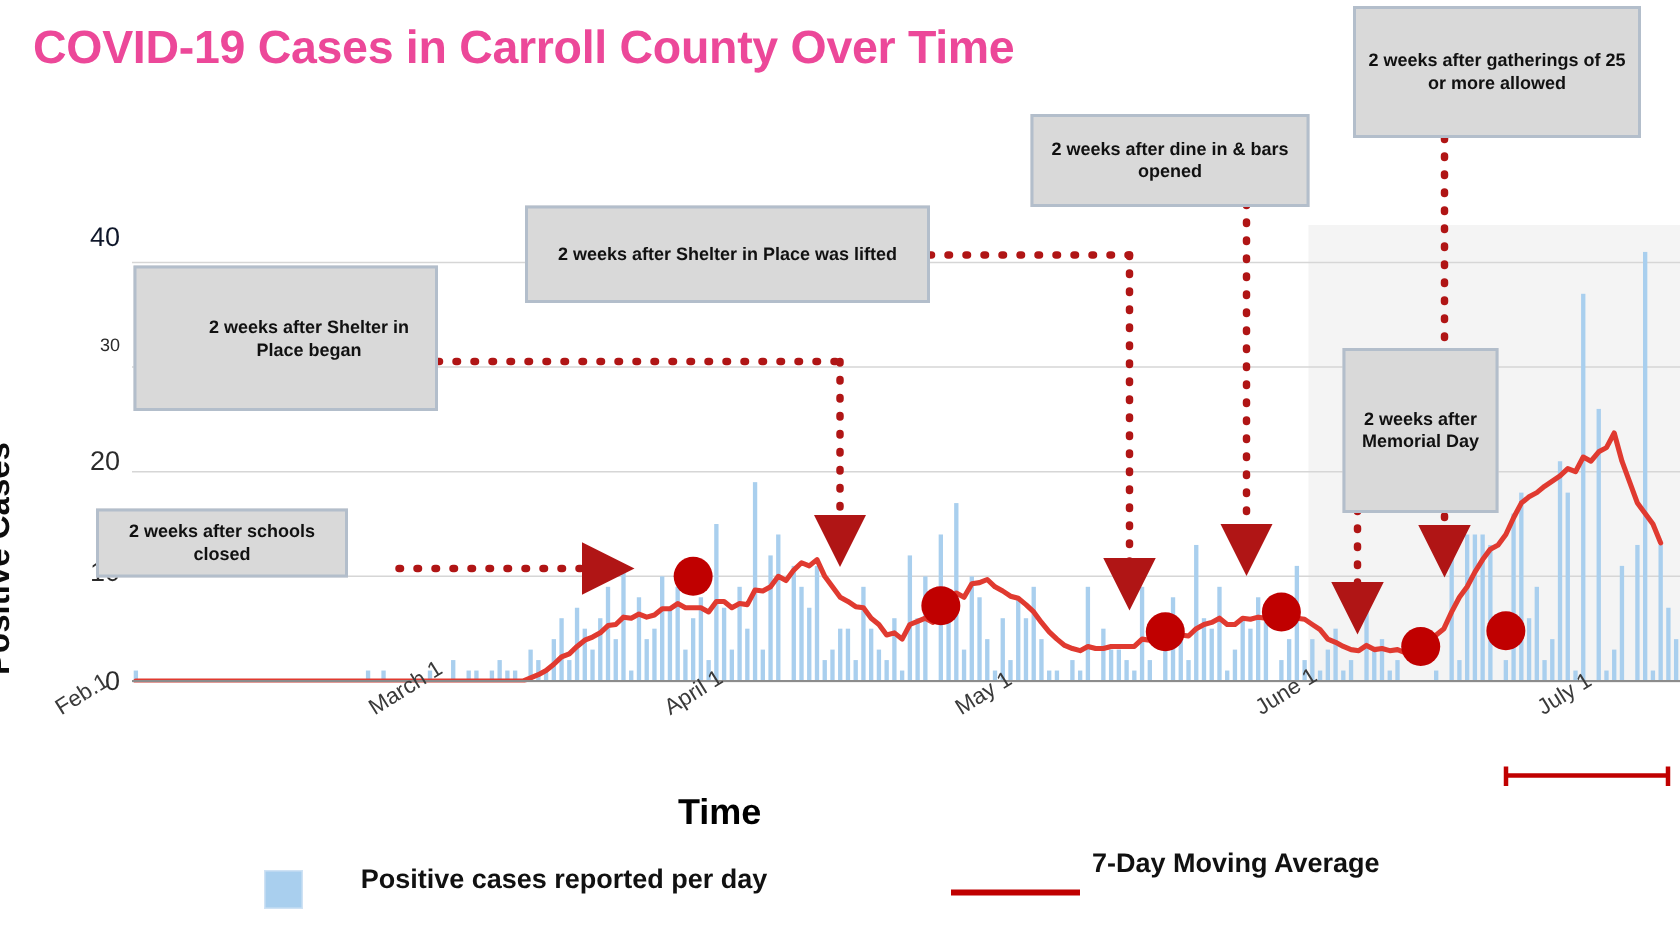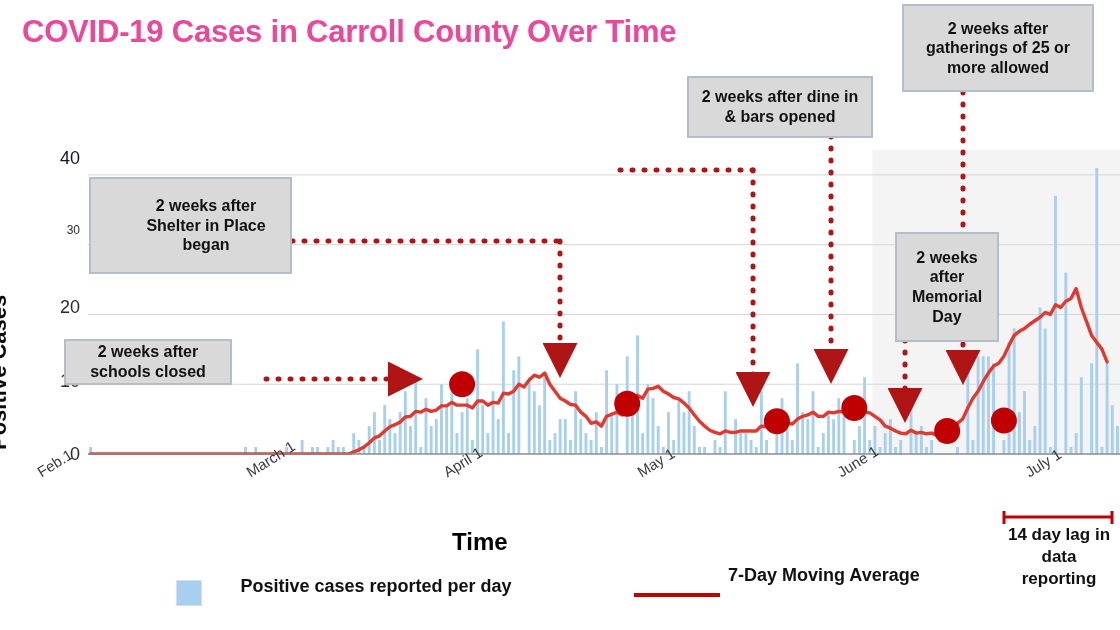--- a/index.html
+++ b/index.html
@@ -35,21 +35,21 @@
     transform:rotate(-32deg); transform-origin:0 0; white-space:nowrap;
   }
   .xlabel {
     position:absolute; font-size:24px; font-weight:bold; color:#000000;
     white-space:nowrap;
   }
 
   
   .callout {
     position:absolute; background:#d9d9d9; border:2px solid #b3becb;
-    color:#111; font-weight:bold; font-size:16px; line-height:1.22;
+    color:#111; font-weight:bold; font-size:12px; line-height:1.22;
     text-align:center; display:flex; align-items:center;
     justify-content:center; padding:5px 8px;
   }
 
   
   .legend-swatch {
     position:absolute; width:26px; height:26px;
     background:#a9cfee; border:1px solid #cfe2f4;
   }
   .legend-line {
@@ -288,33 +288,33 @@
 
     <line x1="905" y1="340" x2="905" y2="393" stroke="#b01515" stroke-width="5" stroke-dasharray="1 11" stroke-linecap="round" marker-end="url(#ar-d)"></line>
 
     <line x1="963" y1="92" x2="963" y2="355" stroke="#b01515" stroke-width="5" stroke-dasharray="1 11" stroke-linecap="round" marker-end="url(#ar-d)"></line>
   </svg>
 
   <div class="callout" style="left:64px;top:339px;width:168px;height:46px;">2 weeks after schools closed</div>
 
   <div class="callout" style="left:89px;top:177px;width:203px;height:97px;padding-left:39px;">2 weeks after Shelter in Place began</div>
 
+  <div class="callout" style="left:350px;top:137px;width:270px;height:65px;">2 weeks after Shelter in Place was lifted</div>
 
   <div class="callout" style="left:687px;top:76px;width:186px;height:62px;">2 weeks after dine in &amp; bars opened</div>
 
   <div class="callout" style="left:851px;top:232px;width:104px;height:110px;margin-left:44px;">2 weeks after Memorial Day</div>
 
   <div class="callout" style="left:902px;top:4px;width:192px;height:88px;">2 weeks after gatherings of 25 or more allowed</div>
 
   <div class="legend-swatch" style="left:176px;top:580px;"></div>
   <div class="legend-text" style="left:216px;top:575px;width:320px;">Positive cases reported per day</div>
 
   <div class="legend-line" style="left:634px;top:593px;"></div>
   <div class="legend-text" style="left:728px;top:564px;width:250px;text-align:left;">7-Day Moving Average</div>
 
   <svg style="position:absolute;left:1000px;top:508px;width:116px;height:20px;">
     <line x1="4" y1="9" x2="112" y2="9" stroke="#c00000" stroke-width="3"></line>
     <line x1="4" y1="3" x2="4" y2="16" stroke="#c00000" stroke-width="3"></line>
     <line x1="112" y1="3" x2="112" y2="16" stroke="#c00000" stroke-width="3"></line>
   </svg>
-  <div class="lag-text" style="left:1004px;top:524px;">14 day lag  in data reporting</div>
 
 </div>
 
 </body></html>

